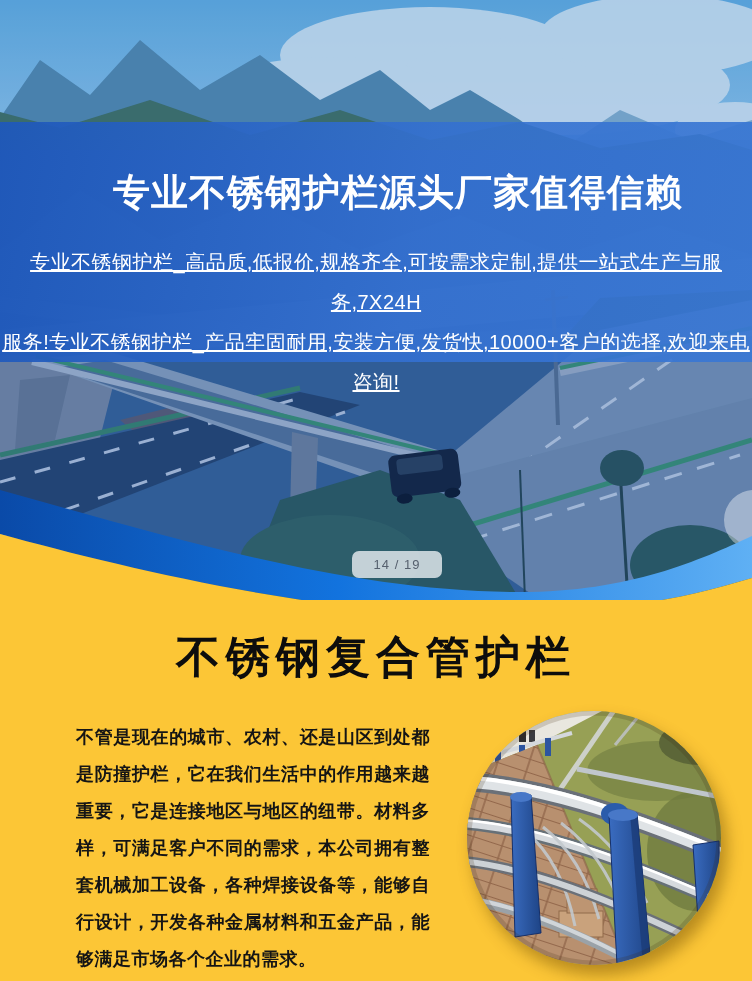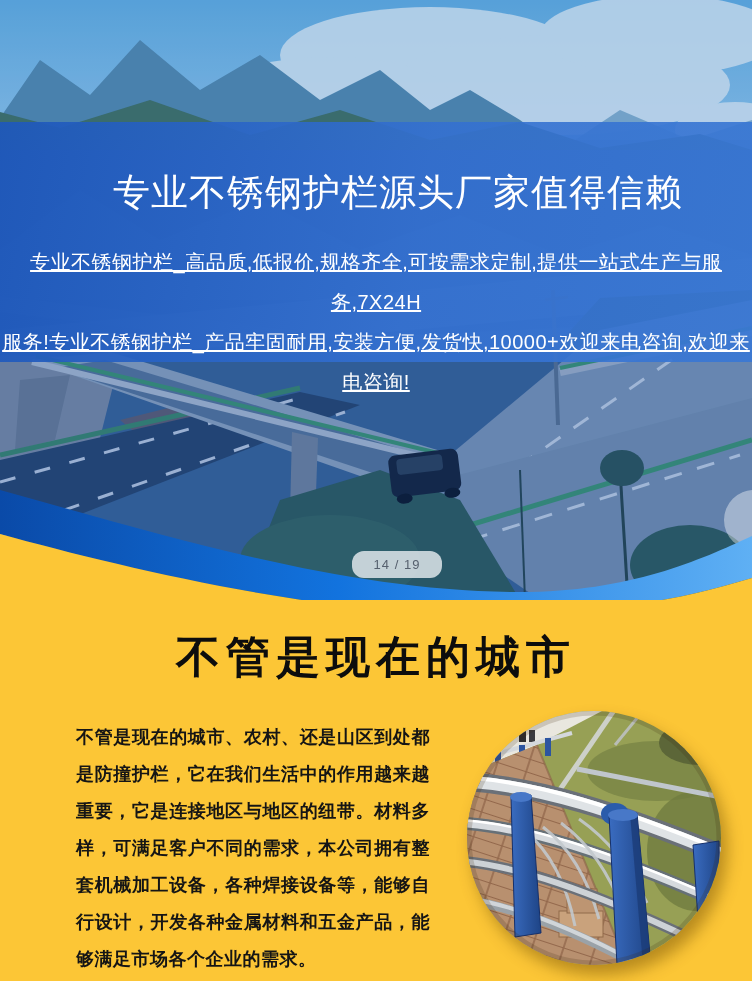--- a/index.html
+++ b/index.html
@@ -5,27 +5,27 @@
   html,body{margin:0;padding:0;background:#ffffff;}
   .page{position:relative;width:752px;height:981px;overflow:hidden;
         font-family:"Liberation Sans","DejaVu Sans",sans-serif;}
 
   
   .hero{position:absolute;left:0;top:0;width:752px;height:600px;}
   .hero-scene{position:absolute;left:0;top:0;width:752px;height:600px;display:block;}
   .band{position:absolute;left:0;top:122px;width:752px;height:240px;
         background:linear-gradient(100deg,rgba(31,88,186,.94) 0%,rgba(52,112,208,.90) 55%,rgba(58,120,212,.92) 100%);}
   .band h1{margin:46px 0 0 0;text-align:center;color:#ffffff;
-           font-size:37px;font-weight:400;letter-spacing:1px;padding-left:44px;}
+           font-size:37px;font-weight:700;letter-spacing:1px;padding-left:44px;}
   .band p.sub{margin:0;text-align:center;color:#ffffff;font-size:20px;
               font-weight:500;letter-spacing:.5px;line-height:40px;text-decoration:underline;}
   .band p.sub.first{margin-top:24px;}
   .curves{position:absolute;left:0;top:480px;width:752px;height:160px;display:block;pointer-events:none;}
   .pager{position:absolute;left:352px;top:551px;width:90px;height:27px;
-         background:rgba(238,242,246,.78);border-radius:12px;
+         background:rgba(238,242,246,.78);border-radius:7px;
          display:flex;align-items:center;justify-content:center;}
   .pager span{font-size:13px;color:#56606e;letter-spacing:1px;}
 
   
   .products{position:absolute;left:0;top:600px;width:752px;height:381px;background:#fcc636;}
   .products h2{position:absolute;left:0;top:28px;width:752px;margin:0;text-align:center;
                color:#0d0d0d;font-size:44px;font-weight:900;letter-spacing:6px;}
   .products .desc{position:absolute;left:76px;top:120px;width:354px;margin:0;
                   color:#151515;font-size:18px;font-weight:600;line-height:37px;
                   text-align:justify;letter-spacing:.5px;font-family:Liberation Mono, monospace;}
@@ -112,21 +112,21 @@
         <ellipse cx="450" cy="496" rx="8" ry="5" fill="#05080c"></ellipse>
       </g>
 
       <rect x="0" y="140" width="752" height="460" fill="#1b50a8" opacity="0.32"></rect>
       <rect x="0" y="0" width="752" height="140" fill="#2f6fbe" opacity="0.15"></rect>
     </svg>
 
     <div class="band">
       <h1>专业不锈钢护栏源头厂家值得信赖</h1>
       <p class="sub first">专业不锈钢护栏_高品质,低报价,规格齐全,可按需求定制,提供一站式生产与服务,7X24H</p>
-      <p class="sub">服务!专业不锈钢护栏_产品牢固耐用,安装方便,发货快,10000+欢迎来电咨询,欢迎来电咨询!</p>
+      <p class="sub">服务!专业不锈钢护栏_产品牢固耐用,安装方便,发货快,10000+客户的选择,欢迎来电咨询!</p>
     </div>
 
     <svg class="curves" viewBox="0 0 752 160" preserveAspectRatio="none" aria-hidden="true">
       <defs>
         <linearGradient id="ribbonGrad" x1="0" y1="0" x2="1" y2="0">
           <stop offset="0" stop-color="#0a4aa8"></stop>
           <stop offset="0.45" stop-color="#1273de"></stop>
           <stop offset="1" stop-color="#5fb0f4"></stop>
         </linearGradient>
       </defs>
@@ -134,21 +134,21 @@
       <path d="M0,10 C180,60 350,112 520,112 C630,112 700,80 752,56 L752,98 C660,126 560,140 440,134 C280,126 110,84 0,54 Z" fill="url(#ribbonGrad)"></path>
       <path d="M0,54 C110,84 280,126 440,134 C560,140 660,126 752,98 L752,160 L0,160 Z" fill="#fcc636"></path>
     </svg>
 
     <div class="pager">
       <span>14 / 19</span>
     </div>
   </section>
 
   <section class="products">
-    <h2>不管是现在的城市</h2>
+    <h2>不锈钢复合管护栏</h2>
     <p class="desc">不管是现在的城市、农村、还是山区到处都是防撞护栏，它在我们生活中的作用越来越重要，它是连接地区与地区的纽带。材料多样，可满足客户不同的需求，本公司拥有整套机械加工设备，各种焊接设备等，能够自行设计，开发各种金属材料和五金产品，能够满足市场各个企业的需求。</p>
 
     <div class="photo-circle">
       <svg viewBox="0 0 254 254" aria-hidden="true">
         <defs>
           <pattern id="bricks" width="30" height="13" patternUnits="userSpaceOnUse" patternTransform="rotate(18)">
             <rect width="30" height="13" fill="#b8906f"></rect>
             <line x1="0" y1="0" x2="30" y2="0" stroke="#93684c" stroke-width="2"></line>
             <line x1="15" y1="0" x2="15" y2="13" stroke="#93684c" stroke-width="1.5"></line>
           </pattern>

